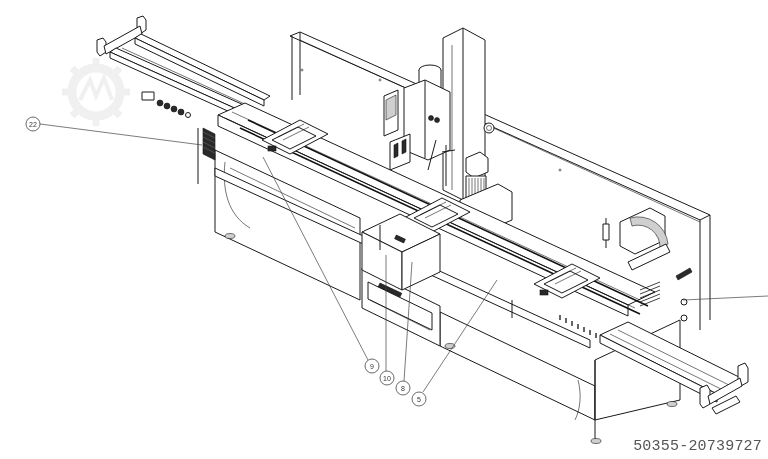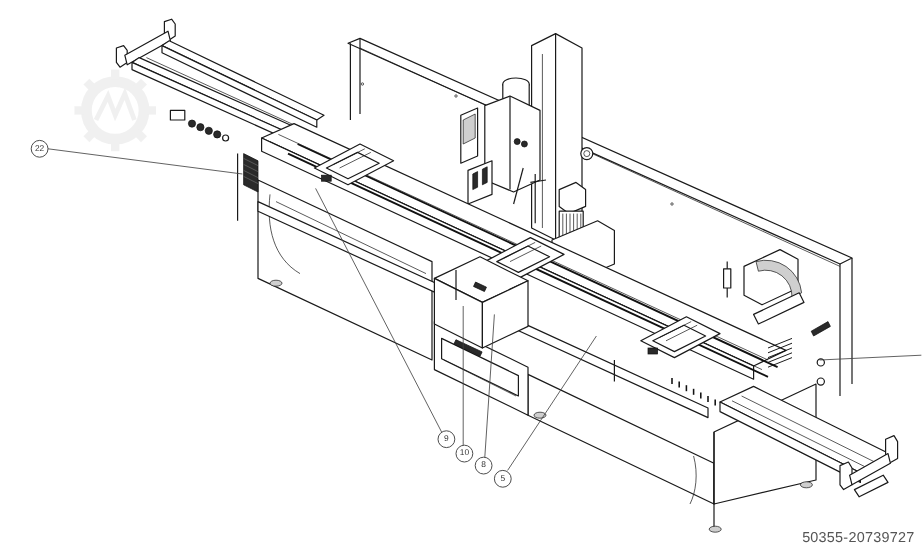--- a/index.html
+++ b/index.html
@@ -1,21 +1,21 @@
 <!DOCTYPE html>
 <html><head>
 <meta charset="utf-8">
 <style>
   html, body { margin: 0; padding: 0; background: #ffffff; }
   body { width: 768px; height: 459px; overflow: hidden; position: relative;
          font-family: "Liberation Sans", sans-serif; }
   #canvas { position: absolute; left: 0; top: 0; width: 768px; height: 459px; }
   .callout-text { font-family: "Liberation Sans", sans-serif; font-size: 7px; fill: #333; text-anchor: middle; dominant-baseline: central; }
-  .watermark-id { position: absolute; right: 6px; bottom: 4px; font-family: Liberation Sans, sans-serif;
-                  font-size: 12px; color: #555; letter-spacing: 0.2px; }
+  .watermark-id { position: absolute; right: 6px; bottom: 4px; font-family: Liberation Mono, monospace;
+                  font-size: 15px; color: #555; letter-spacing: 0.2px; }
   .ln { stroke: #1a1a1a; fill: none; stroke-width: 1; stroke-linejoin: round; }
   .lnt { stroke: #1a1a1a; fill: none; stroke-width: 0.6; }
   .lnk { stroke: #111; fill: none; stroke-width: 1.6; }
   .fw { fill: #ffffff; stroke: #1a1a1a; stroke-width: 1; stroke-linejoin: round; }
   .fd { fill: #2a2a2a; stroke: #111; stroke-width: 0.6; }
   .fg { fill: #cfcfcf; stroke: #1a1a1a; stroke-width: 0.6; }
   .leader { stroke: #444; stroke-width: 0.7; fill: none; }
   .bubble { fill: #fff; stroke: #444; stroke-width: 0.8; }
 </style>
 </head>

